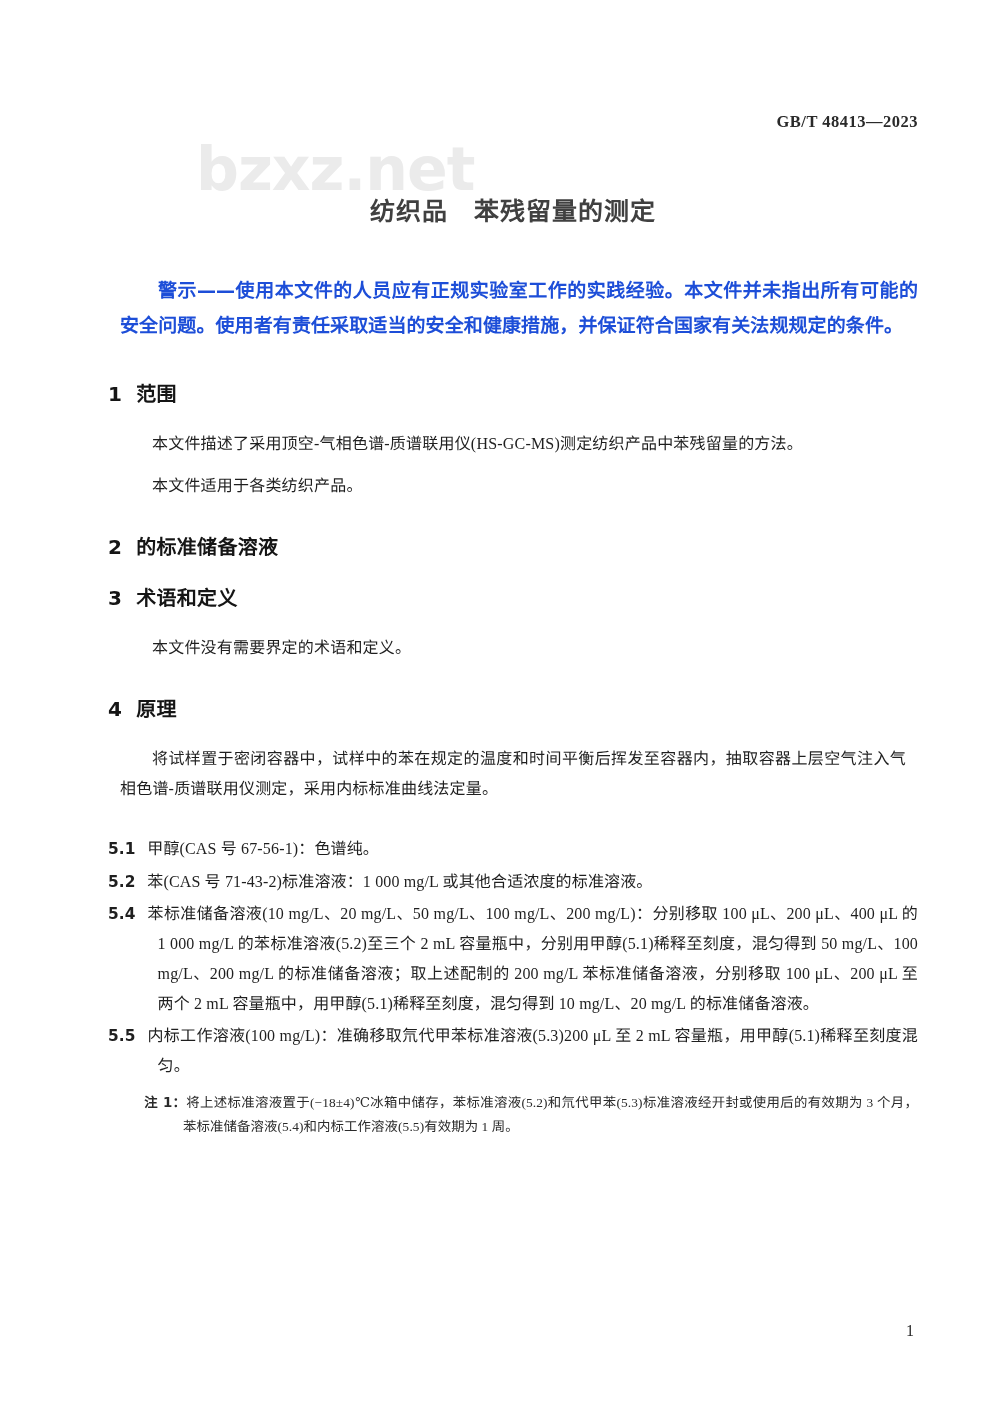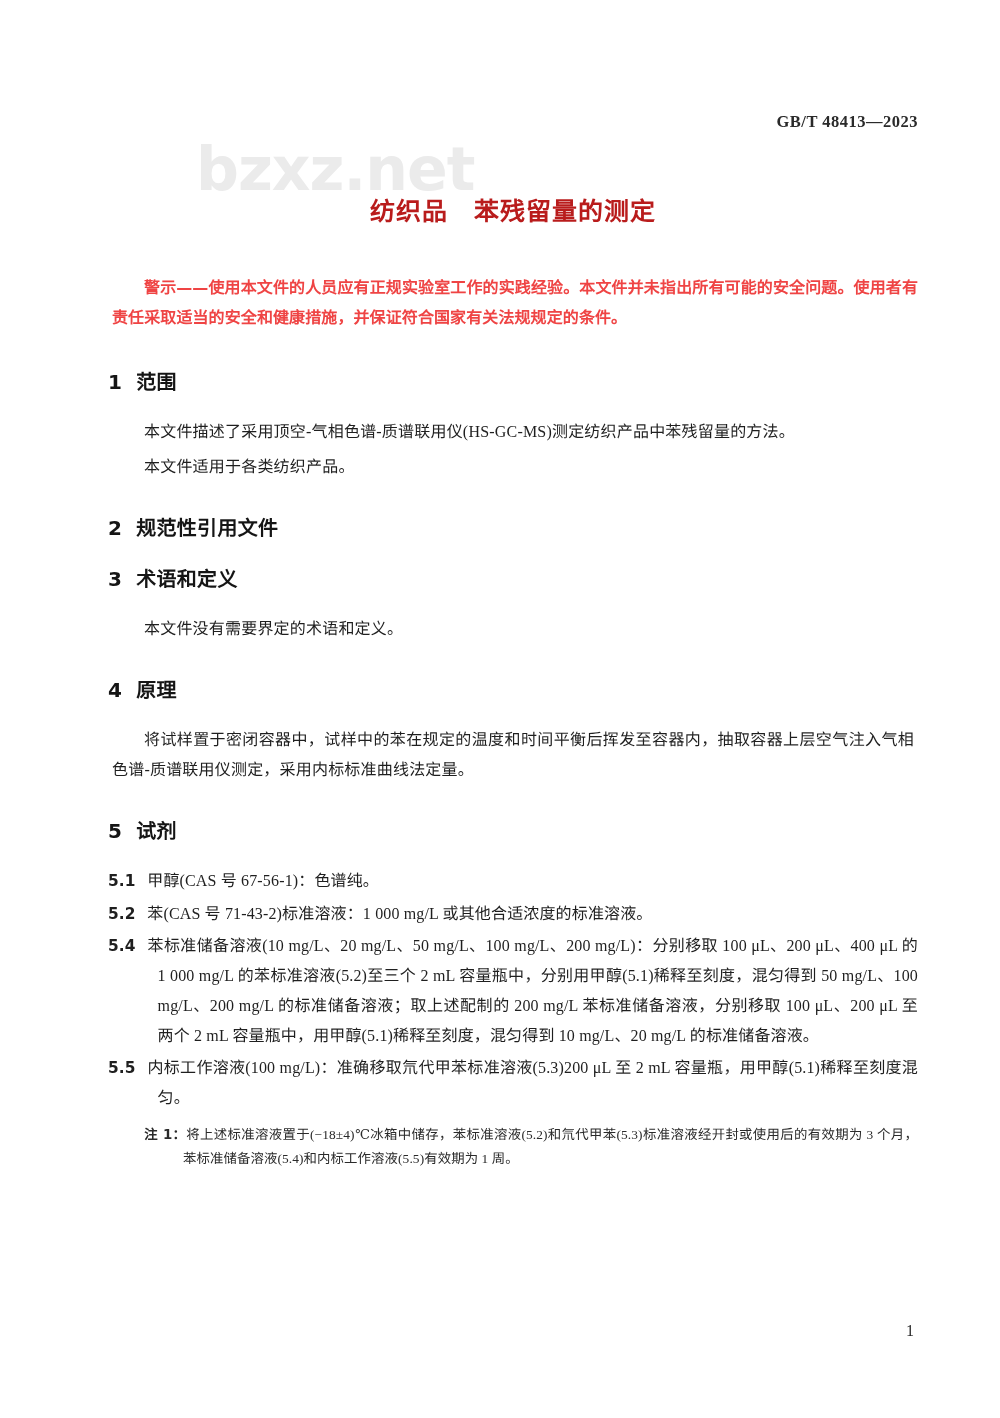--- a/index.html
+++ b/index.html
@@ -60,34 +60,34 @@
     top: 196px;
     z-index: 2;
   }
 
   .doc-title {
     text-align: center;
     font-family: "DejaVu Sans", "Liberation Sans", sans-serif;
     font-size: 25px;
     font-weight: bold;
     letter-spacing: 1px;
-    color: #b91c1c;
+    color: #404040;
     margin: 0 0 46px 0;
     line-height: 1.25;
   }
 
   .warning {
     font-family: "DejaVu Sans", "Liberation Sans", sans-serif;
     font-weight: bold;
-    font-size: 16px;
+    font-size: 19px;
     line-height: 1.85;
     text-indent: 2em;
     text-align: justify;
-    color: #ef4444;
-    margin: 0 0 34px 4px;
+    color: #1d4ed8;
+    margin: 0 0 34px 12px;
     letter-spacing: 0.1px;
   }
 
   h2.clause-head {
     font-family: "DejaVu Sans", "Liberation Sans", sans-serif;
     font-size: 20px;
     font-weight: bold;
     color: #151515;
     margin: 0 0 22px 0;
     letter-spacing: 0.3px;
@@ -96,21 +96,21 @@
 
   .body-text {
     font-size: 16px;
     line-height: 1.88;
     text-align: justify;
     color: #1f1f1f;
     margin: 0 0 30px 0;
     text-indent: 2em;
     letter-spacing: 0.2px;
   }
-  .body-text p { margin: 4px; text-indent: 2em; }
+  .body-text p { margin: 12px; text-indent: 2em; }
 
   
   .subclause {
     font-size: 16px;
     line-height: 1.86;
     text-align: justify;
     color: #1f1f1f;
     margin: 3px 0 2px 0;
     padding-left: 3.1em;
     text-indent: -3.1em;
@@ -169,40 +169,37 @@
 
     <h2 class="clause-head">
       <span class="num">1</span><span>范围</span>
     </h2>
     <div class="body-text">
       <p>本文件描述了采用顶空-气相色谱-质谱联用仪(HS-GC-MS)测定纺织产品中苯残留量的方法。</p>
       <p>本文件适用于各类纺织产品。</p>
     </div>
 
     <h2 class="clause-head">
-      <span class="num">2</span><span>规范性引用文件</span>
+      <span class="num">2</span><span>的标准储备溶液</span>
     </h2>
 
     <h2 class="clause-head">
       <span class="num">3</span><span>术语和定义</span>
     </h2>
     <div class="body-text">
       <p>本文件没有需要界定的术语和定义。</p>
     </div>
 
     <h2 class="clause-head">
       <span class="num">4</span><span>原理</span>
     </h2>
     <div class="body-text">
       <p>将试样置于密闭容器中，试样中的苯在规定的温度和时间平衡后挥发至容器内，抽取容器上层空气注入气相色谱-质谱联用仪测定，采用内标标准曲线法定量。</p>
     </div>
 
-    <h2 class="clause-head">
-      <span class="num">5</span><span>试剂</span>
-    </h2>
 
     <p class="subclause">
       <span class="sc-num">5.1</span><span>甲醇(CAS 号 67-56-1)：色谱纯。</span>
     </p>
 
     <p class="subclause">
       <span class="sc-num">5.2</span><span>苯(CAS 号 71-43-2)标准溶液：1 000 mg/L 或其他合适浓度的标准溶液。</span>
     </p>
 
 

